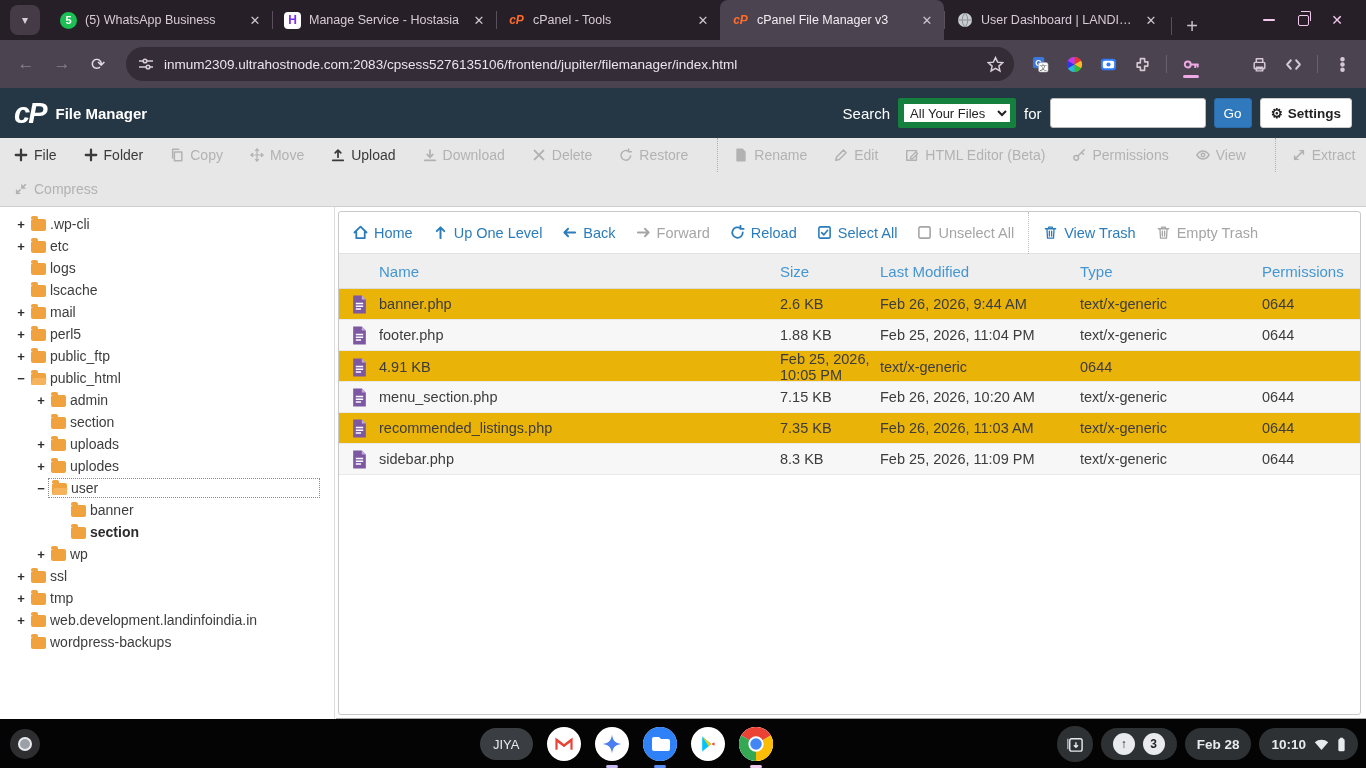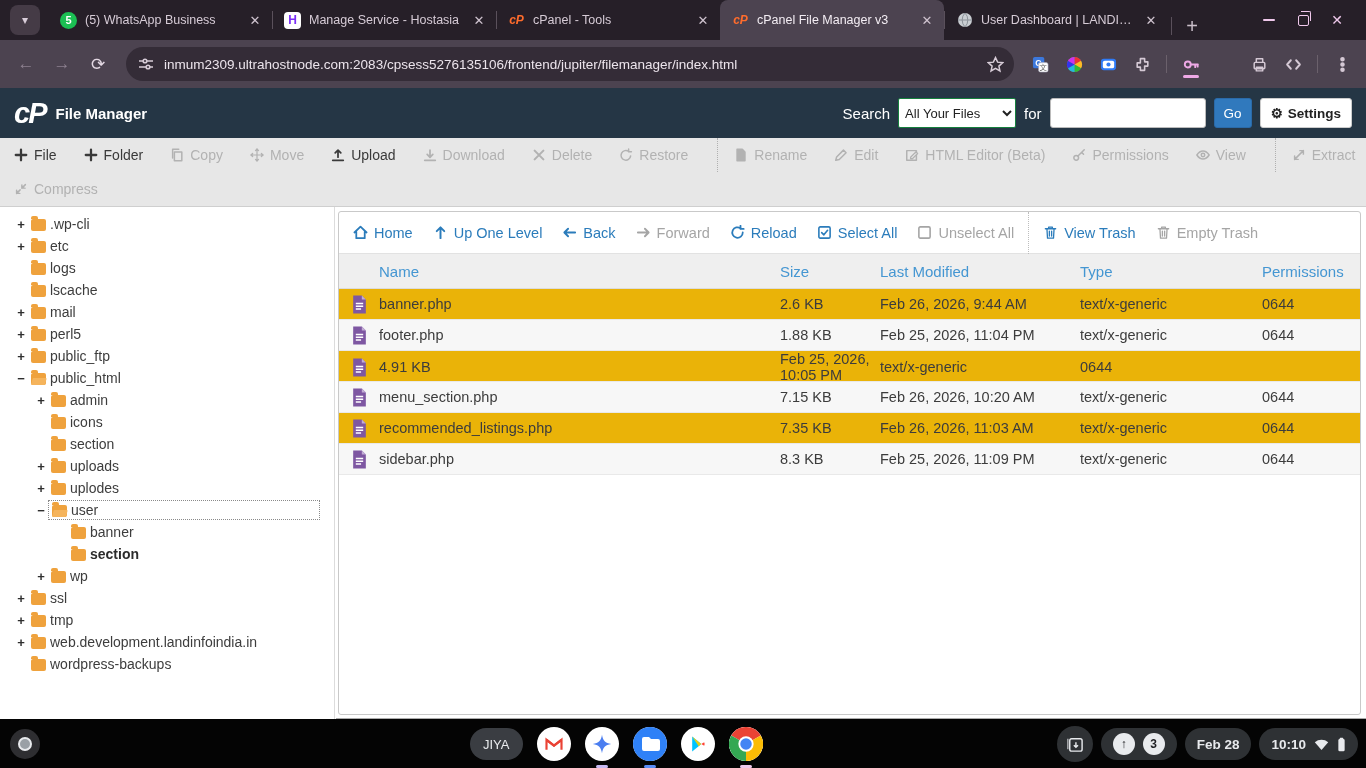--- a/index.html
+++ b/index.html
@@ -45,21 +45,21 @@
   .ext.active-key { color:#eea9e6; }
   .ext.active-key::after { content:""; position:absolute; bottom:1px; left:6px; width:16px; height:3px; border-radius:2px; background:#eea9e6; }
   .vdiv { width:1px; height:18px; background:#6b616c; margin:0 4px; }
 
   
   .cph { height:50px; background:#253645; display:flex; align-items:center; padding:0 14px; color:#fff; }
   .cplogo { font-size:29px; font-weight:bold; font-style:italic; letter-spacing:-2px; margin-right:10px; color:#fff; }
   .cptitle { font-size:15px; font-weight:700; }
   .searchgrp { margin-left:auto; display:flex; align-items:center; gap:8px;justify-content:flex-end; }
   .searchgrp label { font-size:15px; }
-  .scope { height:30px; width:118px; font-size:13px; border:1px solid #15803d; border-radius:2px; background:#fff; color:#222; padding:0 2px; }
+  .scope { height:30px; width:118px; font-size:13px; border:6px solid #15803d; border-radius:2px; background:#fff; color:#222; padding:0 2px; }
   .sfor { height:30px; width:156px; border:1px solid #bbb; border-radius:3px; background:#fff; padding:0 6px; font-size:13px; }
   .gobtn { height:30px; width:38px; background:#3079bd; border:1px solid #2a6aa8; color:#fff; border-radius:3px; font-size:13.5px; cursor:pointer; }
   .setbtn { height:30px; background:#fff; border:1px solid #ccc; color:#222; border-radius:3px; font-size:13.5px; padding:0 10px; display:flex; align-items:center; gap:5px; cursor:pointer; font-weight:bold; }
 
   
   .actionbar { background:#e7e7e7; border-bottom:1px solid #cfcfcf; }
   .ab-row { height:34px; display:flex; align-items:center; padding-left:14px; }
   .ab-btn { display:flex; align-items:center; gap:6px; font-size:14px; margin-right:27px; cursor:pointer; white-space:nowrap; }
   .ab-btn.en { color:#3a3a3a;text-align:right; } .ab-btn.dis { color:#b2b2b2; cursor:default; }
   .ab-btn svg { width:14px; height:14px; }
@@ -90,21 +90,21 @@
   .trowf:nth-child(even) { background:#f7f7f7; }
   .fico { display:flex; justify-content:center; }
   .fico svg { width:15px; height:19px; }
 
   .hscroll { position:absolute; left:336px; right:0; bottom:-4px; height:5px; background:#ababab; }
 
   
   .shelf { height:50px; background:#040404; display:flex; align-items:center; position:relative; }
   .launcher { position:absolute; left:10px; width:30px; height:30px; border-radius:50%; background:#2e2e31; display:flex; align-items:center; justify-content:center; cursor:pointer; }
   .launcher .ring { width:14px; height:14px; border-radius:50%; border:2px solid #e8eaed; background:#9aa0a6; }
-  .apps { position:absolute; left:470px; display:flex; align-items:center; gap:14px; }
+  .apps { position:absolute; left:480px; display:flex; align-items:center; gap:14px; }
   .chip { height:32px; padding:0 13px; border-radius:16px; background:#3a3d42; color:#e8eaed; font-size:13px; display:flex; align-items:center; cursor:pointer; }
   .appic { width:34px; height:34px; border-radius:50%; background:#fff; display:flex; align-items:center; justify-content:center; position:relative; cursor:pointer; }
   .appic svg { width:20px; height:20px; }
   .appic.full svg { width:34px; height:34px; }
   .appic .runbar { position:absolute; bottom:-7px; left:11px; width:12px; height:3px; border-radius:2px; }
   .status { position:absolute; right:8px; display:flex; align-items:center; gap:8px; }
   .scap { width:36px; height:36px; border-radius:50%; background:#2e3134; display:flex; align-items:center; justify-content:center; cursor:pointer; }
   .pill { height:32px; background:#2e3134; border-radius:16px; color:#e8eaed; display:flex; align-items:center; padding:0 12px; gap:8px; font-size:13.5px; cursor:pointer; }
   .wcircle { width:22px; height:22px; border-radius:50%; background:#e8eaed; color:#202124; display:flex; align-items:center; justify-content:center; font-size:12px; font-weight:bold; }
 </style>
@@ -454,27 +454,20 @@
           <span class="tbox">
             <span class="folder open"></span>
             <span>public_html</span>
           </span>
         </div>
         <div class="trow" style="padding-left: 34px;">
           <span class="texp">+</span>
           <span class="tbox">
             <span class="folder"></span>
             <span>admin</span>
-          </span>
-        </div>
-        <div class="trow" style="padding-left: 34px;">
-          <span class="texp"></span>
-          <span class="tbox">
-            <span class="folder"></span>
-            <span>icons</span>
           </span>
         </div>
         <div class="trow" style="padding-left: 34px;">
           <span class="texp"></span>
           <span class="tbox">
             <span class="folder"></span>
             <span>section</span>
           </span>
         </div>
         <div class="trow" style="padding-left: 34px;">

